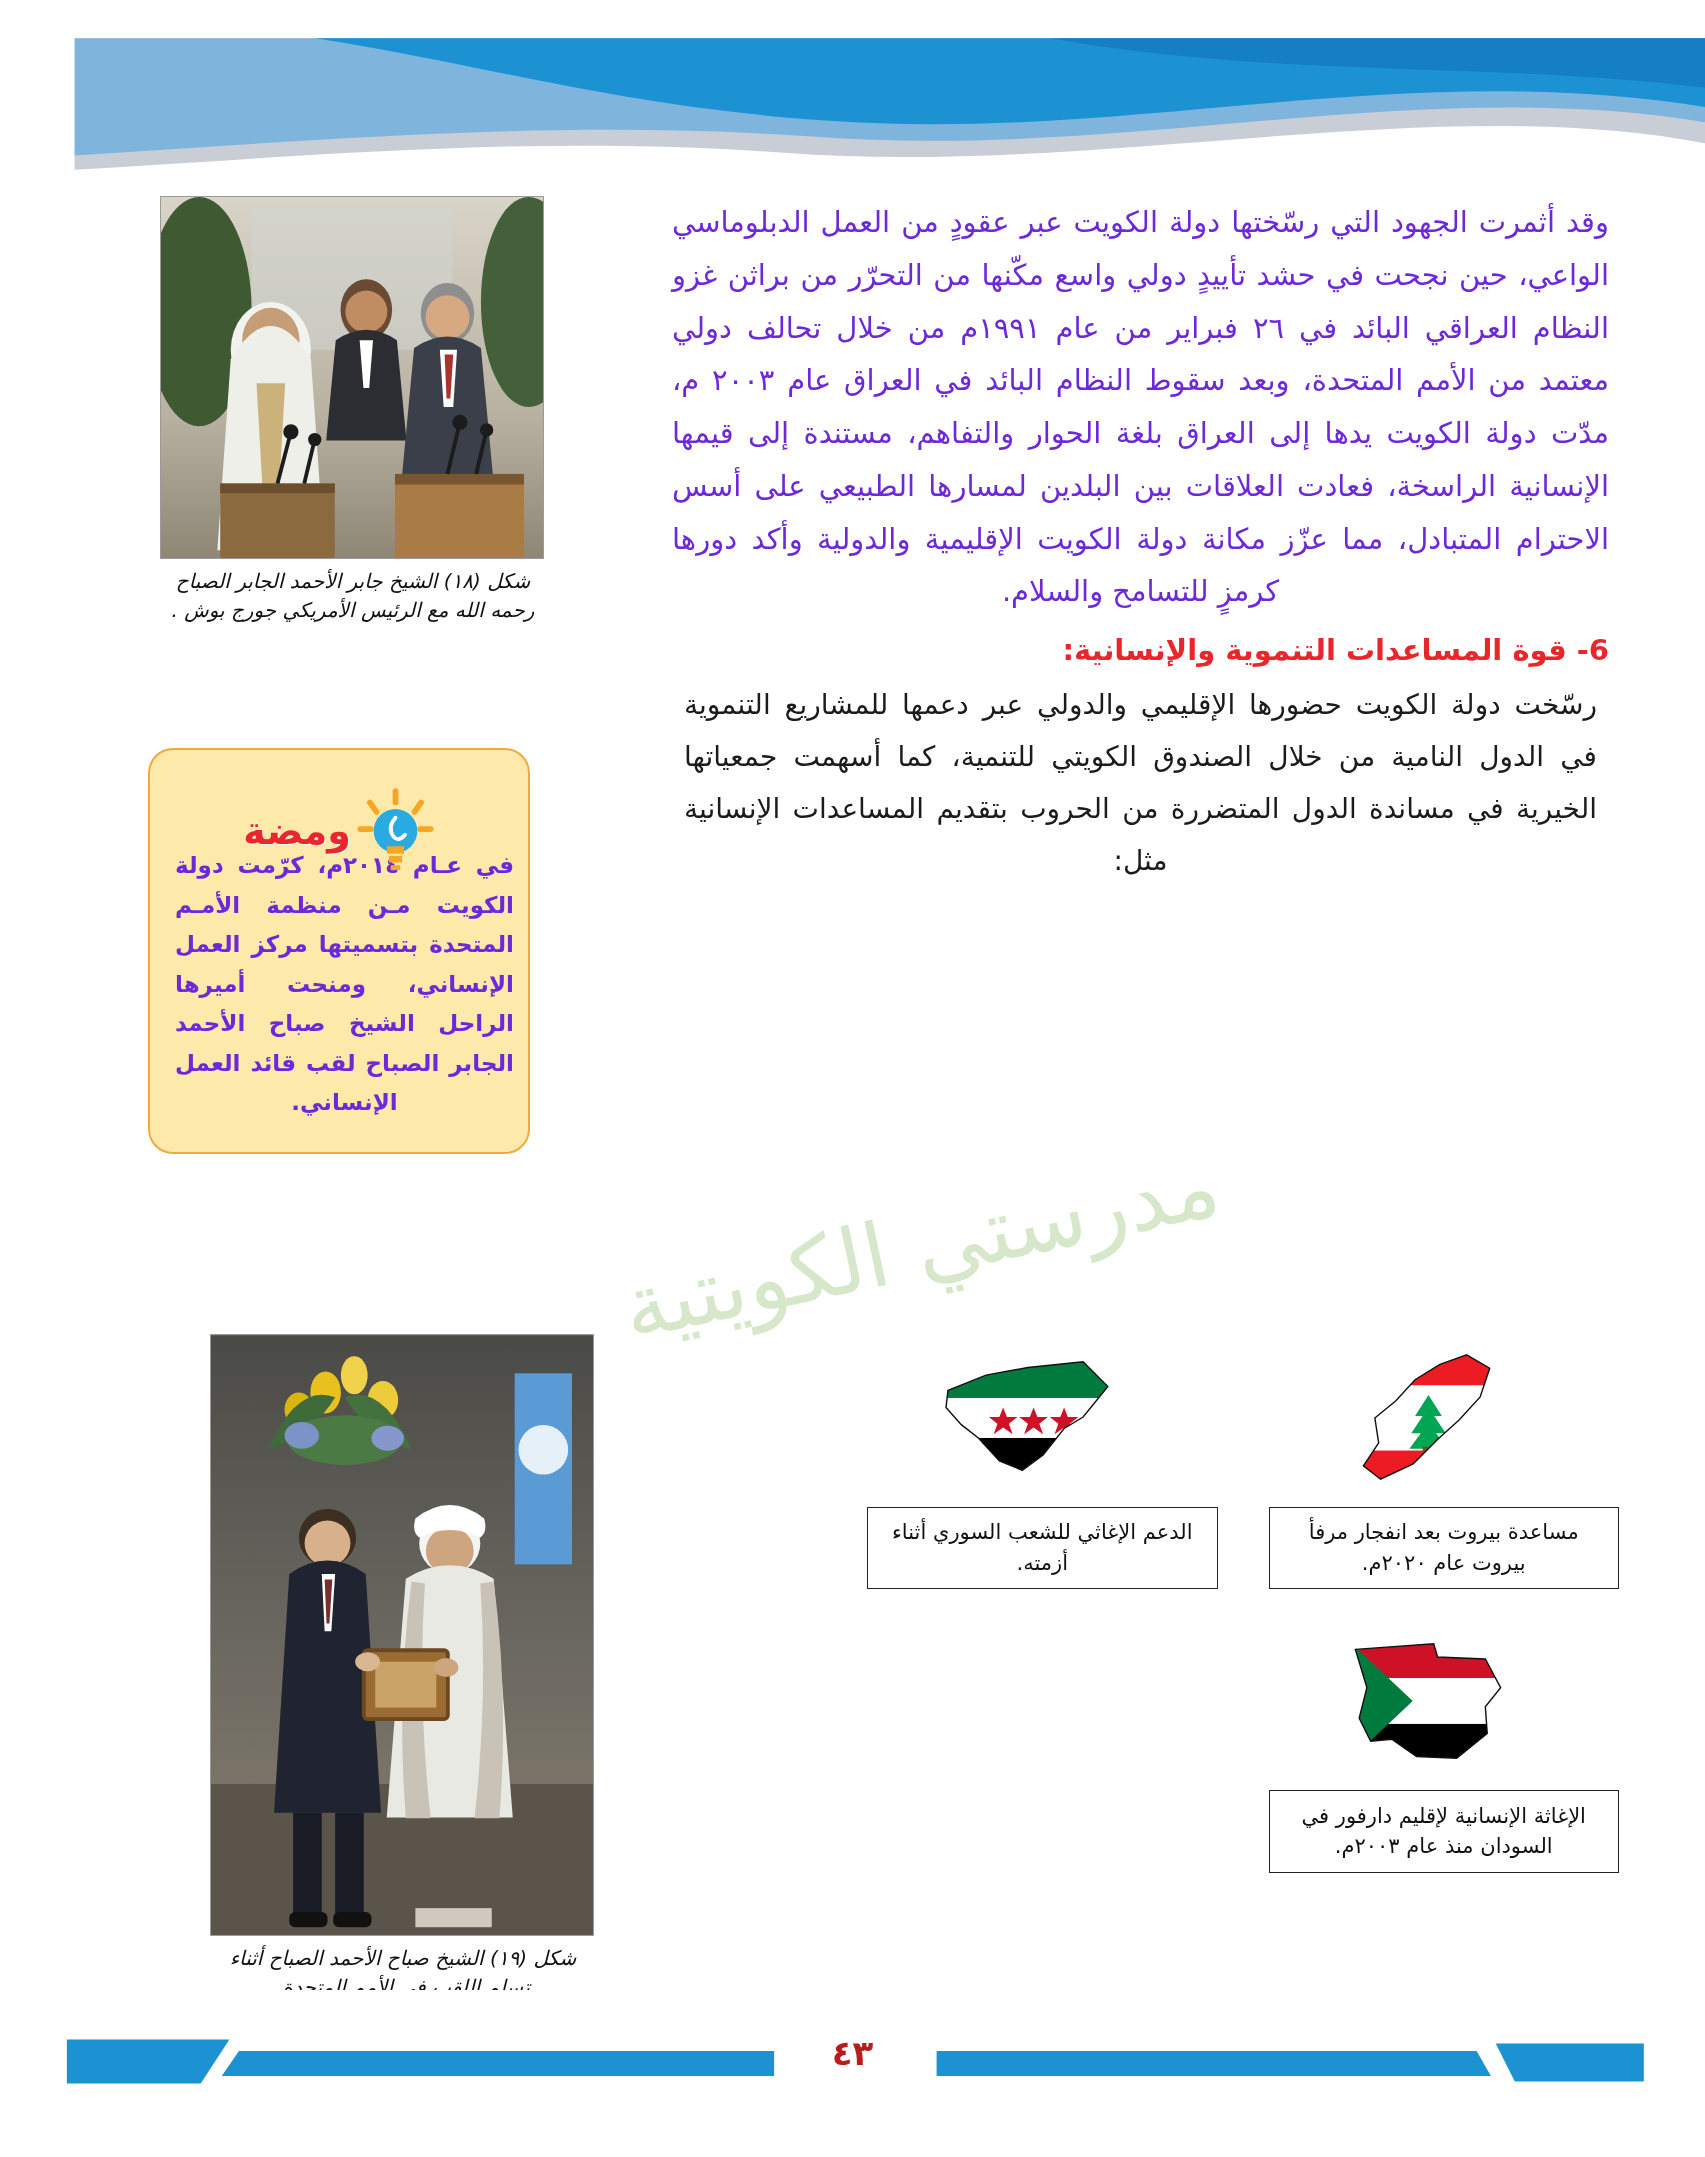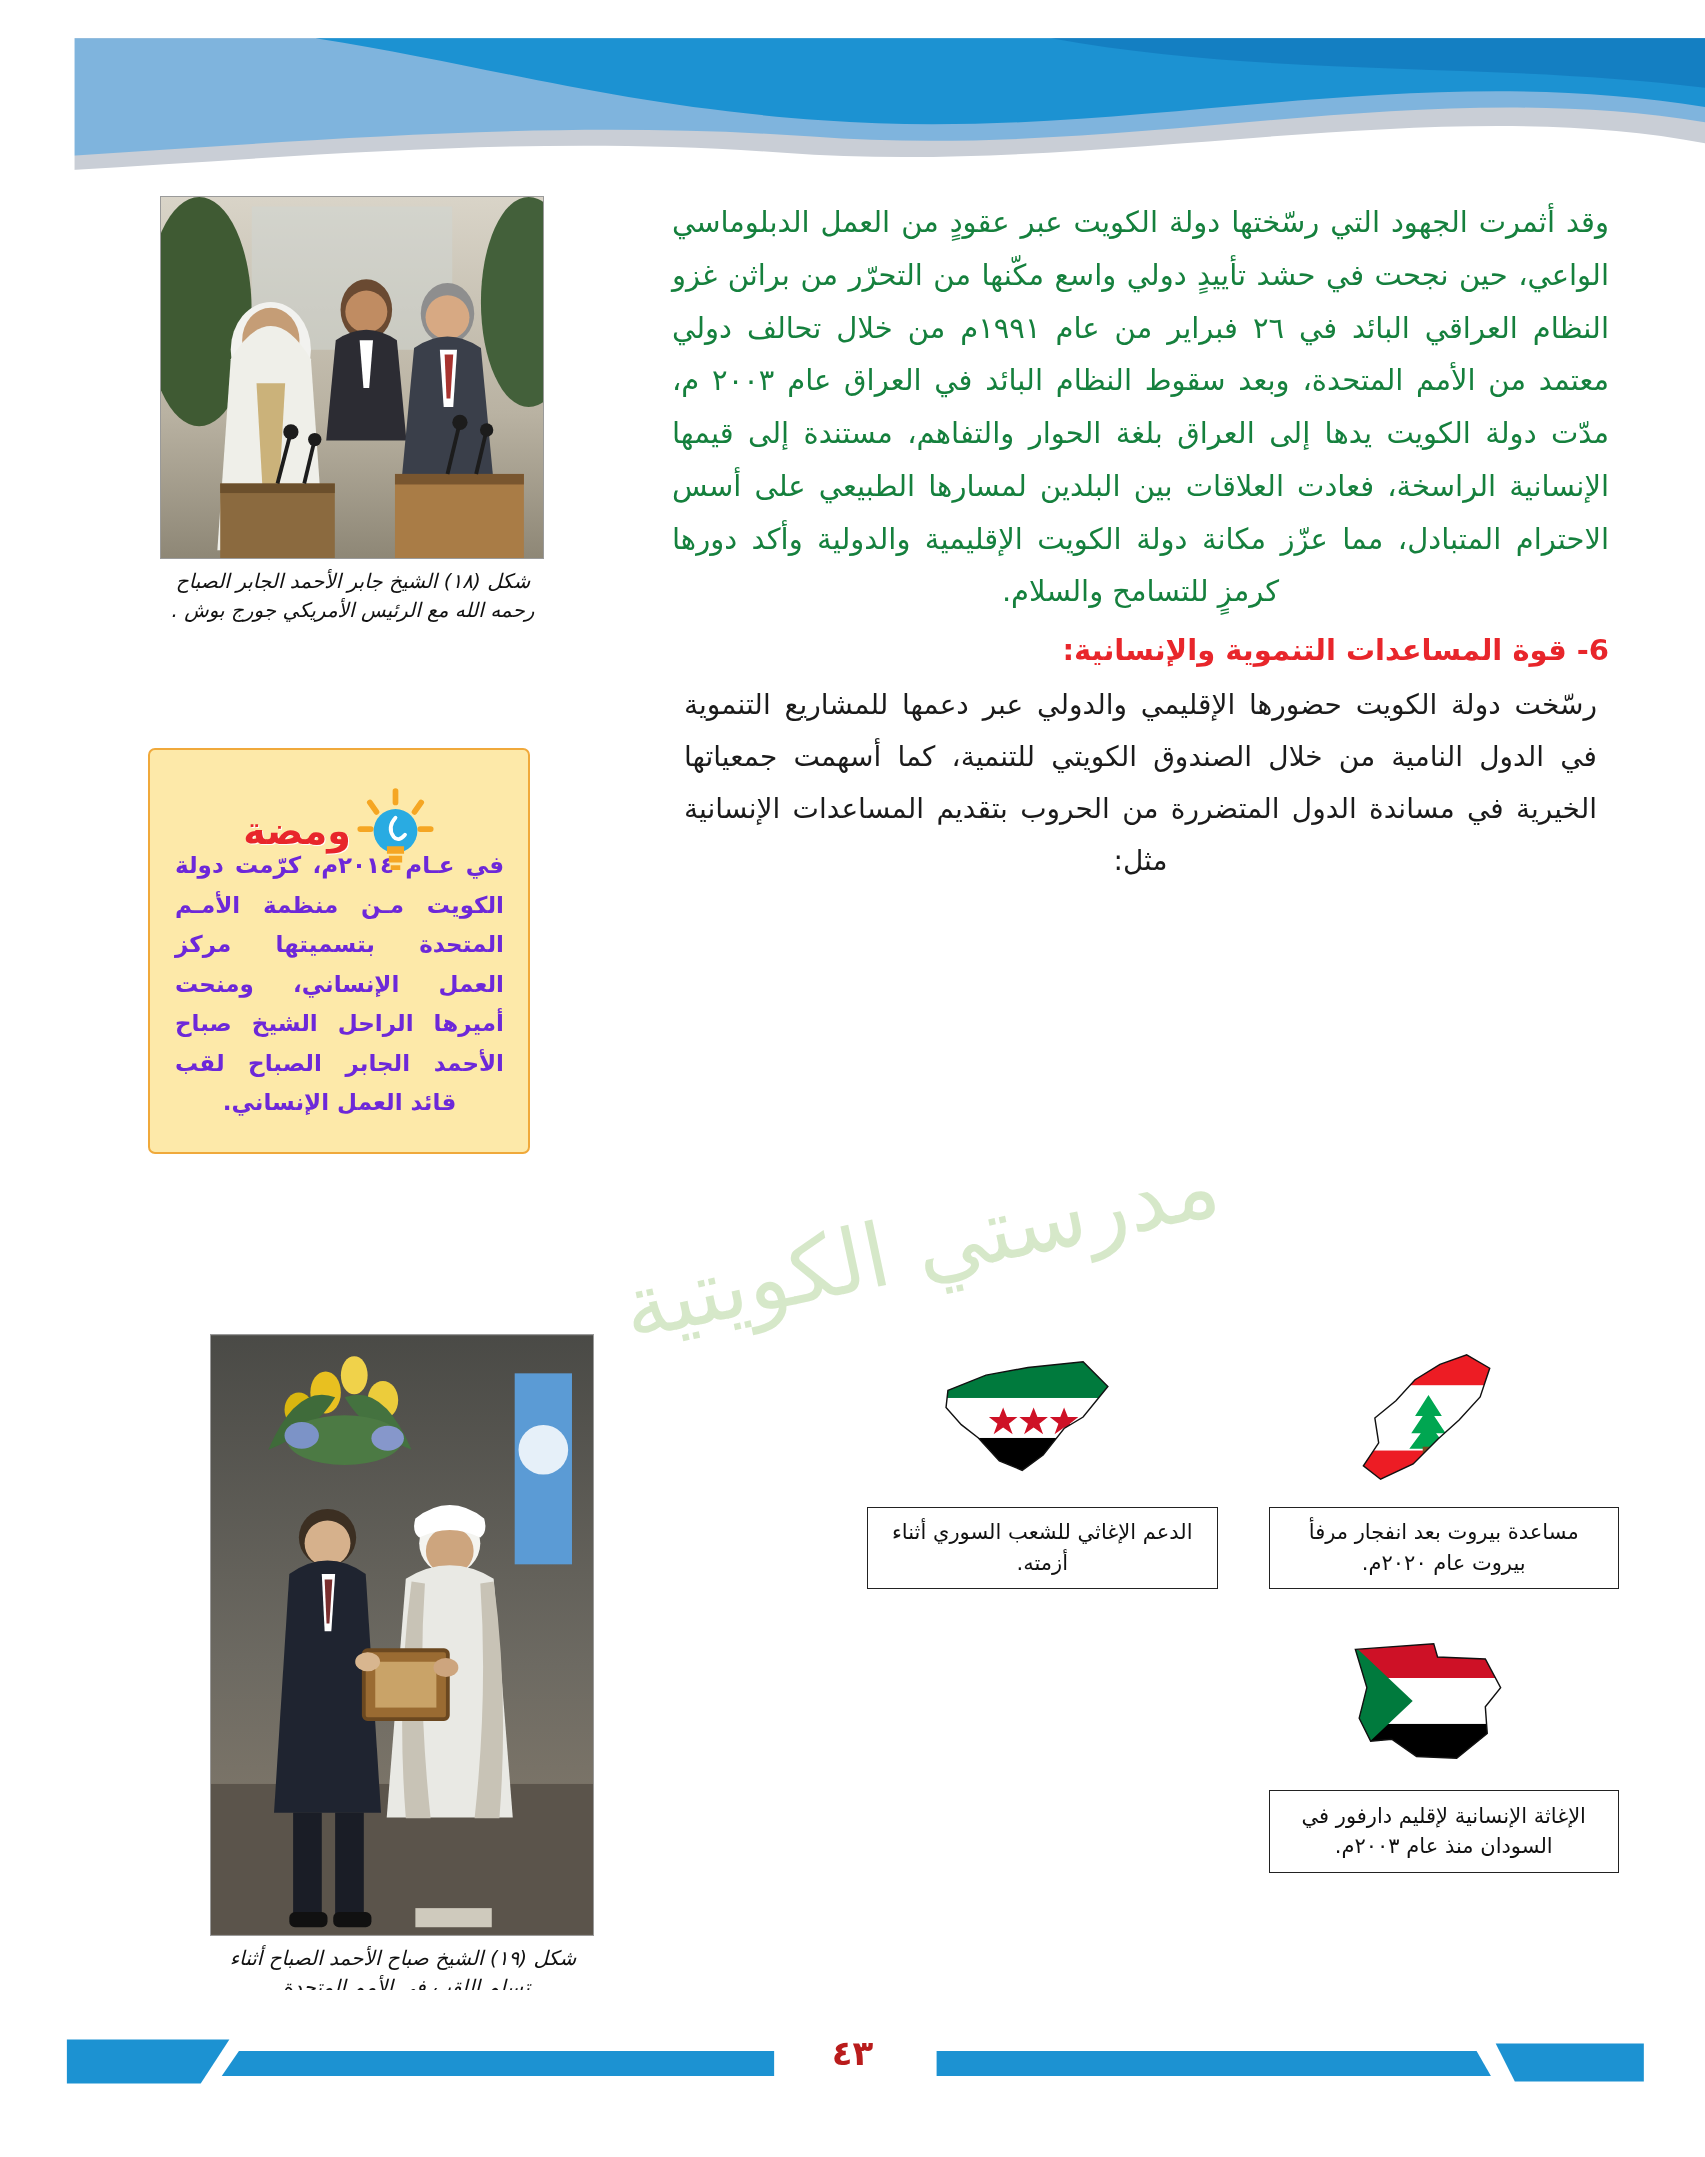--- a/index.html
+++ b/index.html
@@ -43,21 +43,21 @@
   
   .text-col {
     position: absolute;
     top: 0;
     right: 96px;
     width: 937px;
   }
   .para {
     font-size: 29px;
     line-height: 1.82;
-    color: #15803d;
+    color: #6d28d9;
     text-align: justify;
     text-align-last: center;
     margin: 0 0 5.7px 0;
     font-family: "DejaVu Sans", "Liberation Sans", sans-serif;
   }
   .para.first {
     text-indent: 0;
   }
   .section-head {
     color: #e8262b;
@@ -110,22 +110,22 @@
     position: absolute;
     top: 483px;
     left: 148px;
     width: 382px;
   }
   .tip-box {
     position: relative;
     margin-top: 69px;
     background: #fde9a9;
     border: 2.9px solid #f0a93b;
-    border-radius: 7px;
-    padding: 96px 24px 29px 25px;
+    border-radius: 25px;
+    padding: 96px 14px 29px 25px;
     box-sizing: border-box;
     width: 382px;
   }
   .tip-text {
     font-size: 23px;
     line-height: 1.72;
     color: #6d28d9;
     text-align: justify;
     text-align-last: center;
     direction: rtl;

